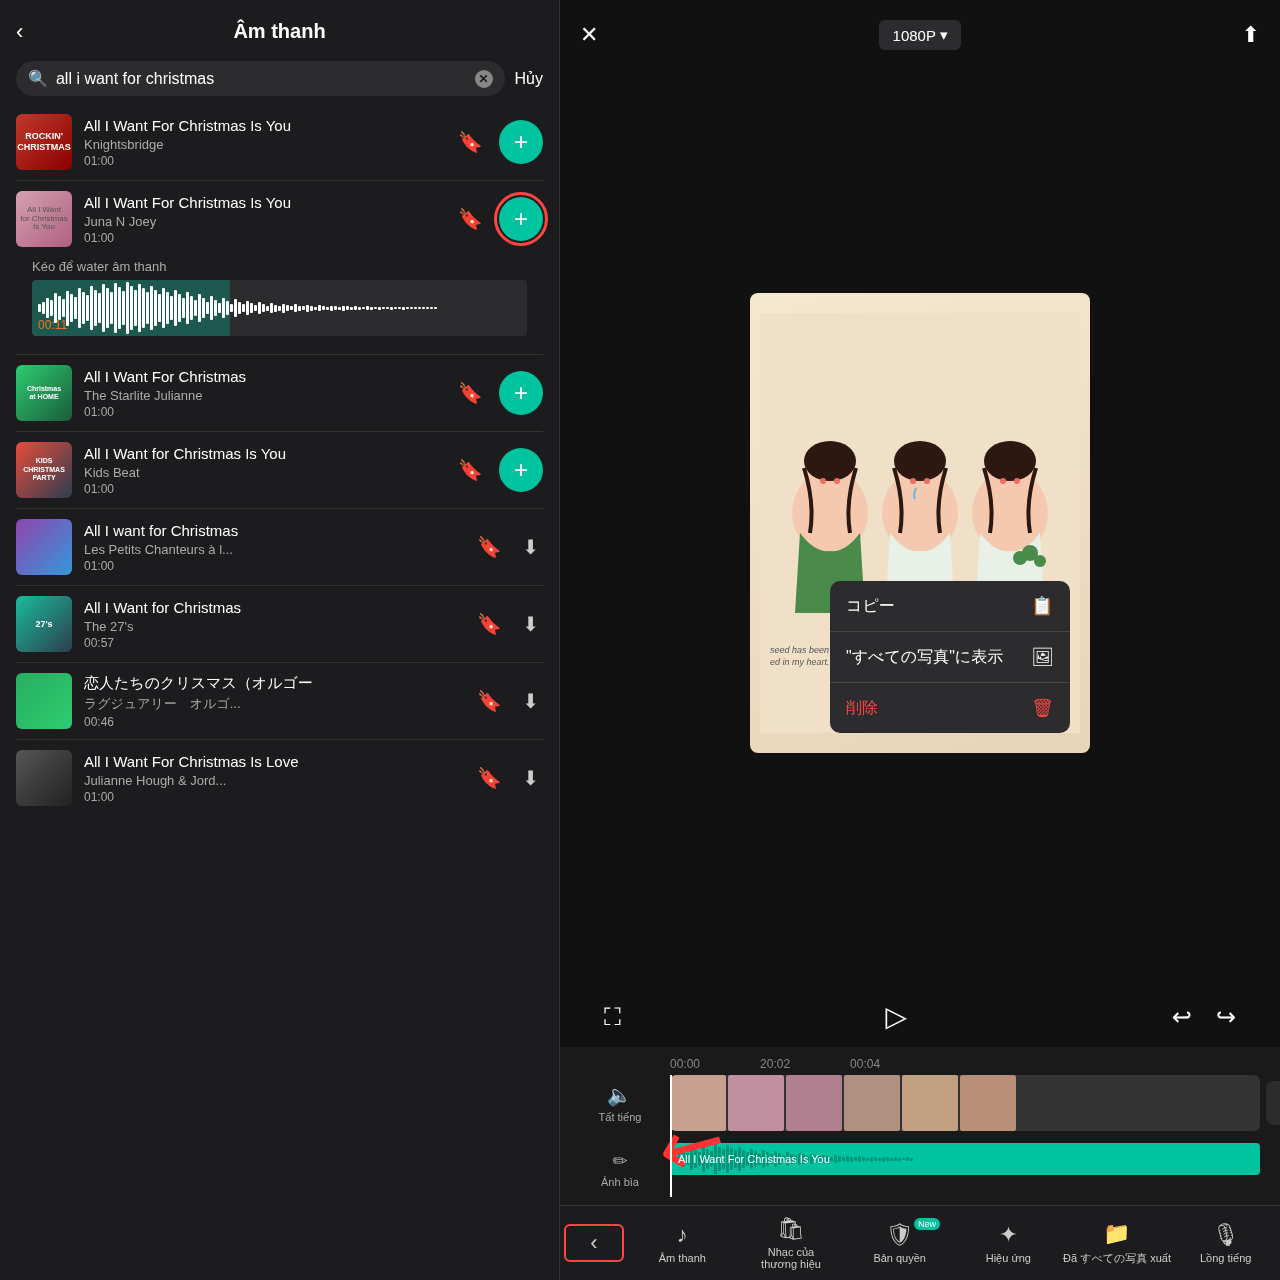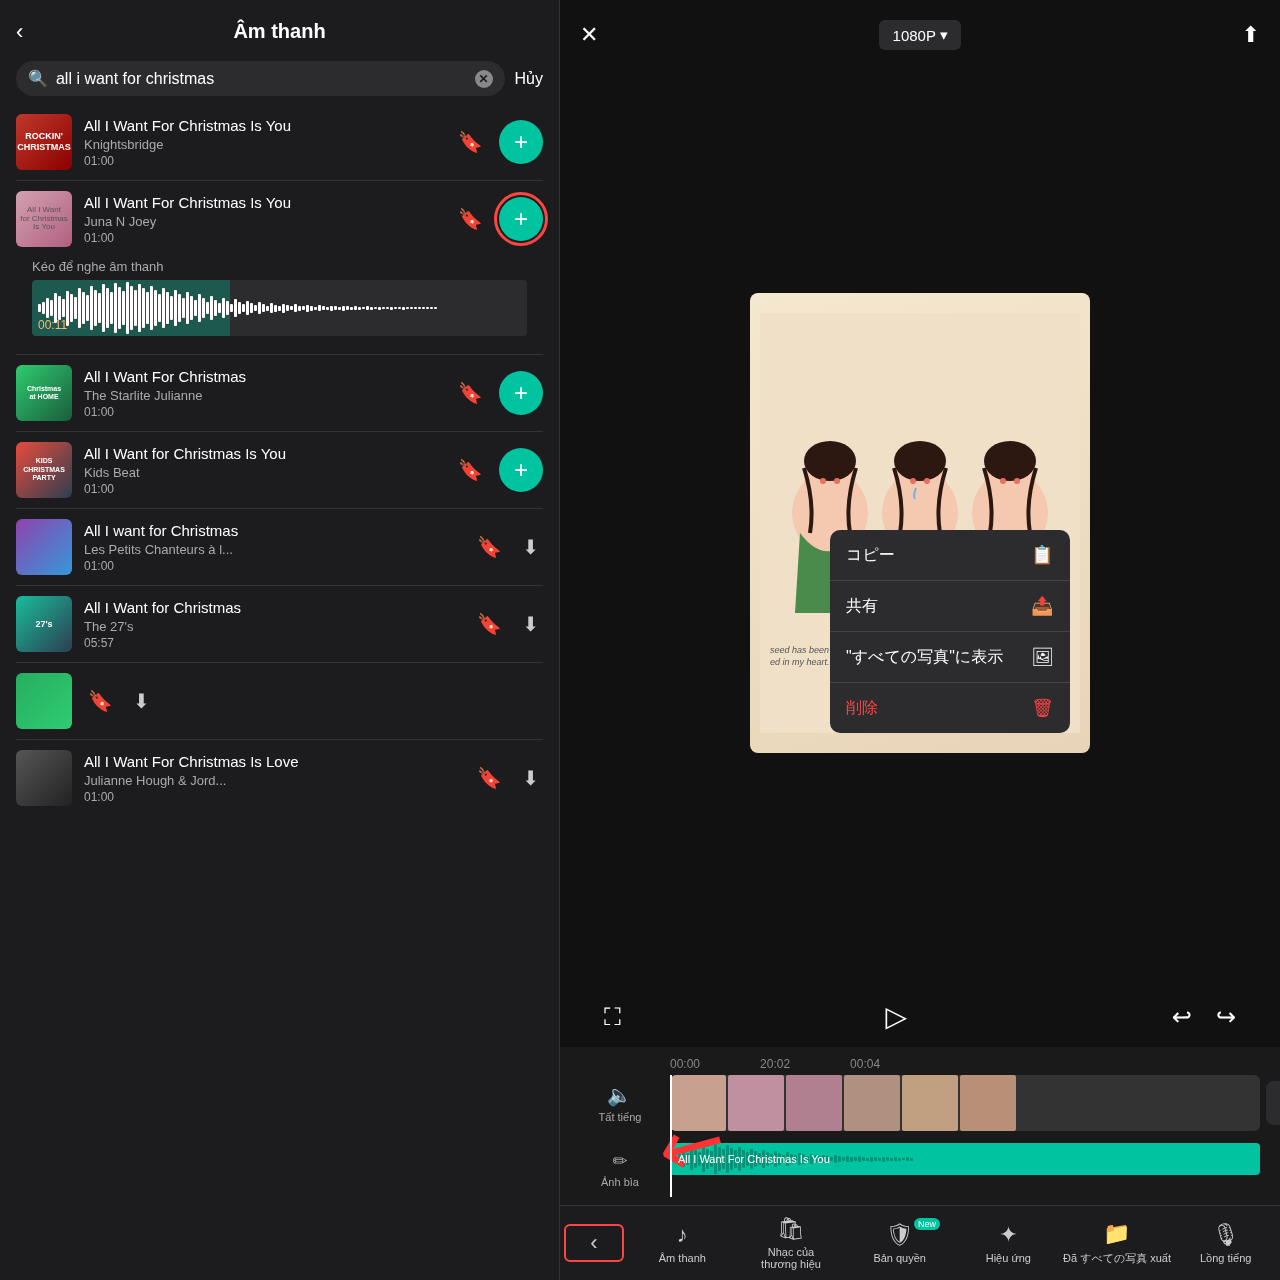--- a/index.html
+++ b/index.html
@@ -215,21 +215,21 @@
       position: relative;
     }
 
     .waveform-bar {
       background: #fff;
       border-radius: 1px;
       flex-shrink: 0;
     }
 
     .waveform-time {
-      color: #fdba74;
+      color: #f97316;
       font-size: 12px;
       position: absolute;
       left: 6px;
       bottom: 4px;
     }
 
     .waveform-highlight {
       position: absolute;
       left: 0;
       top: 0;
@@ -595,21 +595,21 @@
         </div>
         <div class="track-info">
           <div class="track-name">All I Want For Christmas Is You</div>
           <div class="track-artist">Juna N Joey</div>
           <div class="track-duration">01:00</div>
         </div>
         <span class="bookmark-btn">🔖</span>
         <div class="add-btn highlighted">+</div>
       </div>
       <div class="waveform-section">
-        <div class="drag-hint">Kéo để nghe âm thanh</div>
+        <div class="drag-hint">Kéo để water âm thanh</div>
         <div class="waveform">
           <div class="waveform-highlight"></div>
           <span class="waveform-time">00:11</span>
 
           <div id="waveform-bars" style="display: flex; align-items: center; gap: 1px; position: absolute; inset: 0px; padding: 4px 6px;">
               <div class="waveform-bar" style="width: 3px; height: 8px;"></div>
               <div class="waveform-bar" style="width: 3px; height: 12px;"></div>
               <div class="waveform-bar" style="width: 3px; height: 20px;"></div>
               <div class="waveform-bar" style="width: 3px; height: 16px;"></div>
               <div class="waveform-bar" style="width: 3px; height: 30px;"></div>
@@ -761,31 +761,36 @@
     <div class="divider"></div>
 
     <div class="track-item">
       <div class="track-item-row">
         <div class="track-thumb thumb-27s">
           <span style="font-size:9px;text-align:center;padding:2px;font-weight:bold;color:#fff">27's</span>
         </div>
         <div class="track-info">
           <div class="track-name">All I Want for Christmas</div>
           <div class="track-artist">The 27's</div>
-          <div class="track-duration">05:57</div>
+          <div class="track-duration">00:57</div>
         </div>
         <span class="bookmark-btn">🔖</span>
         <span class="download-btn">⬇</span>
       </div>
     </div>
     <div class="divider"></div>
 
     <div class="track-item">
       <div class="track-item-row">
         <div class="track-thumb thumb-koibito"></div>
+        <div class="track-info">
+          <div class="track-name">恋人たちのクリスマス（オルゴー</div>
+          <div class="track-artist">ラグジュアリー　オルゴ...</div>
+          <div class="track-duration">00:46</div>
+        </div>
         <span class="bookmark-btn">🔖</span>
         <span class="download-btn">⬇</span>
       </div>
     </div>
     <div class="divider"></div>
 
     <div class="track-item">
       <div class="track-item-row">
         <div class="track-thumb thumb-julianne"></div>
         <div class="track-info">
@@ -861,24 +866,20 @@
           <text x="200" y="340" font-size="9" fill="#555" font-style="italic">I couldn't water</text>
           <text x="200" y="352" font-size="9" fill="#555" font-style="italic">I had to go...</text>
           <text x="240" y="370" font-size="10" fill="#555" font-style="italic">many har...</text>
         </svg>
       </div>
 
       <div class="context-menu">
         <div class="context-menu-item">
           <span>コピー</span>
           <span class="context-menu-icon">📋</span>
-        </div>
-        <div class="context-menu-item">
-          <span>共有</span>
-          <span class="context-menu-icon">📤</span>
         </div>
         <div class="context-menu-item">
           <span>"すべての写真"に表示</span>
           <span class="context-menu-icon">🖼</span>
         </div>
         <div class="context-menu-item" style="color:#ff4444">
           <span>削除</span>
           <span class="context-menu-icon">🗑</span>
         </div>
       </div>

